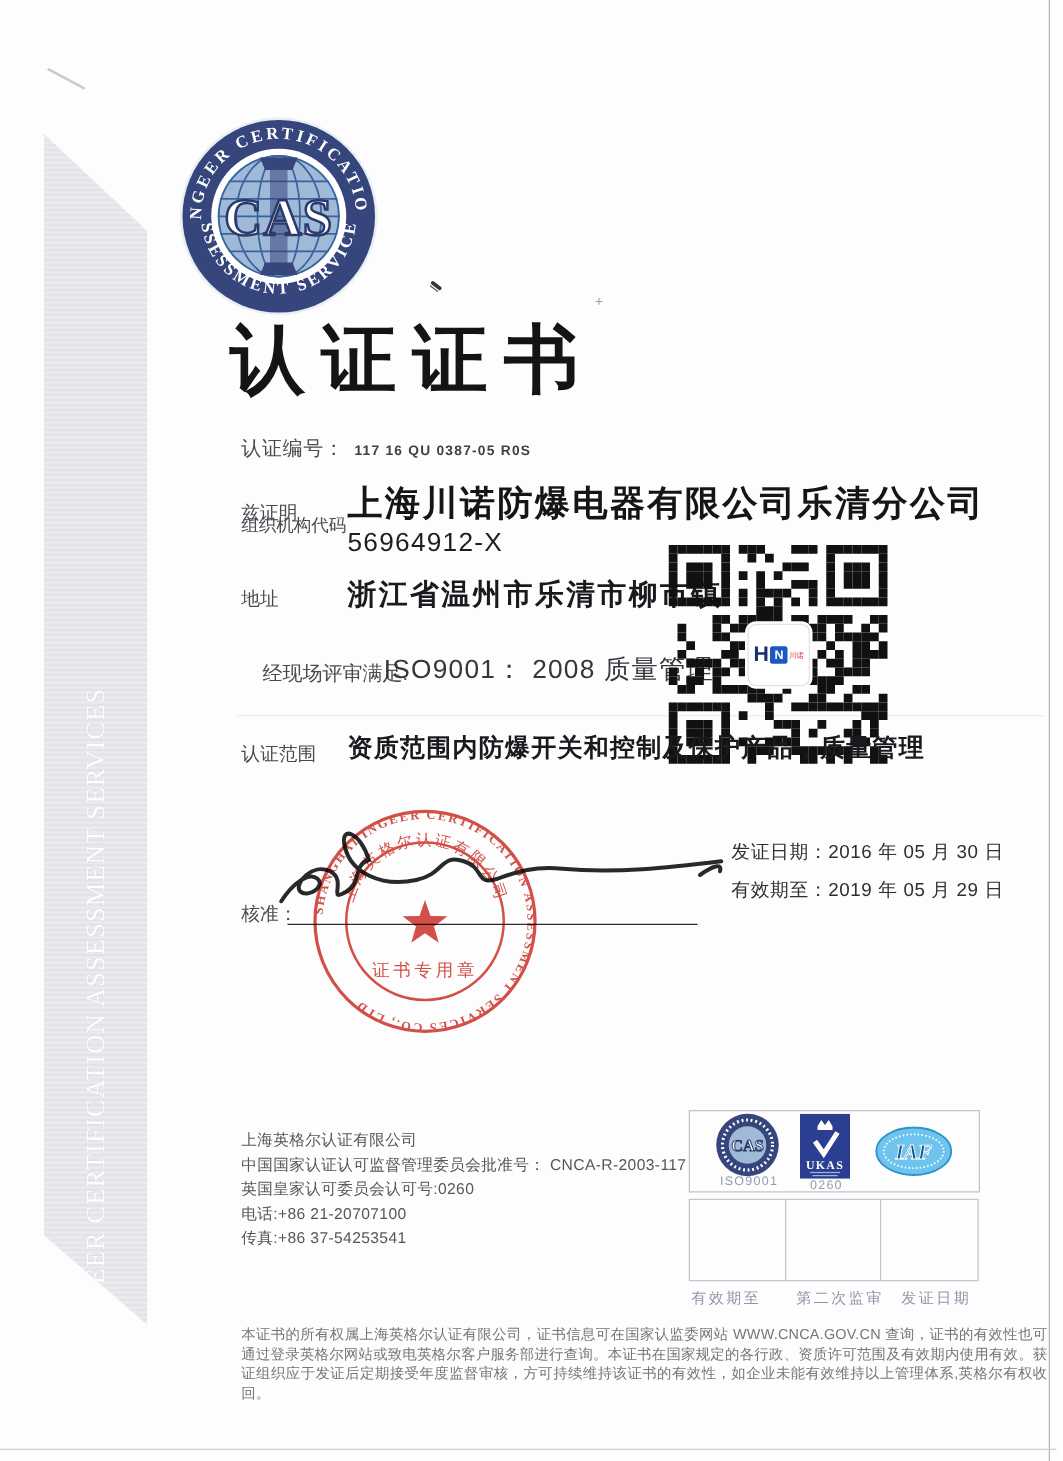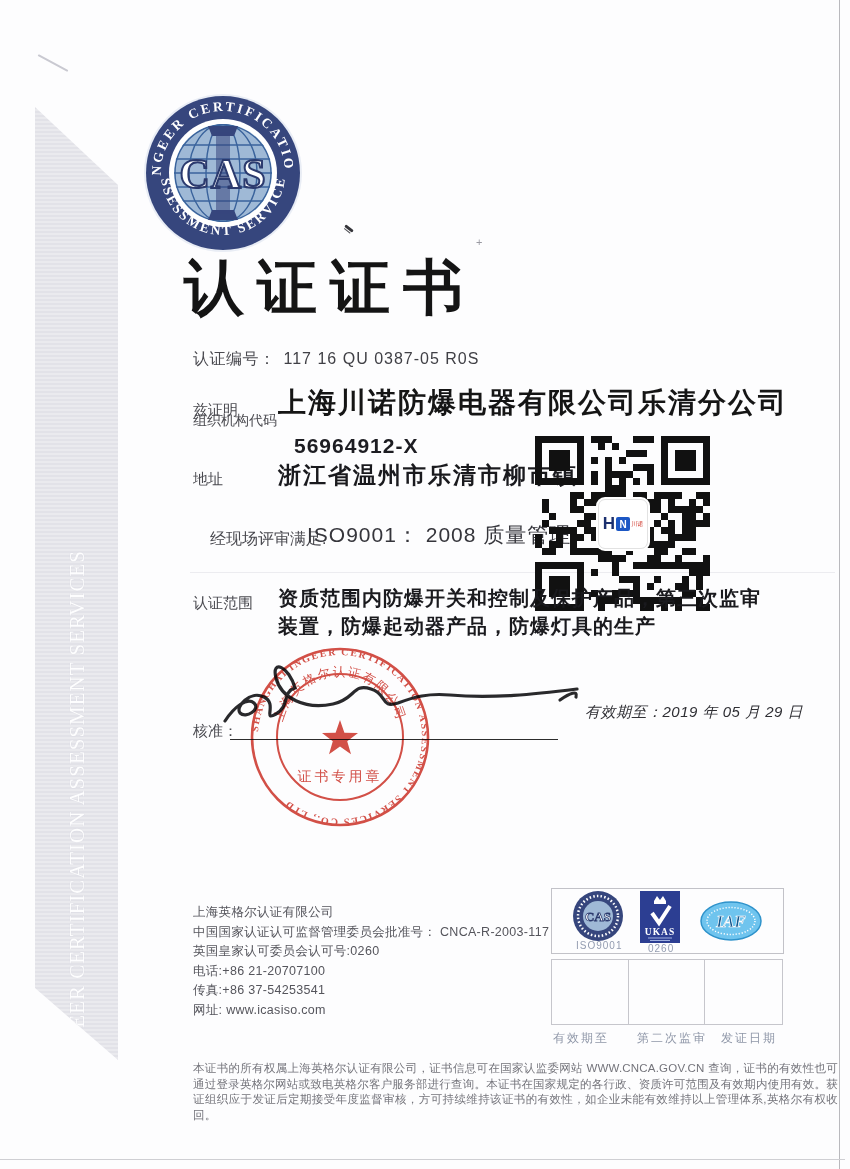--- a/index.html
+++ b/index.html
@@ -17,25 +17,25 @@
       background:repeating-linear-gradient(180deg,#eaeaee 0 2px,#e2e2e8 2px 4px);
       clip-path:polygon(0 22px,100% 100px,100% 975px,0 903px);}
   #ribbon-text{position:absolute;left:50%;top:68px;transform:translateX(-50%) rotate(180deg);
       writing-mode:vertical-rl;text-orientation:mixed;height:915px;
       font-family:"Liberation Serif","DejaVu Serif",serif;font-size:21px;letter-spacing:1px;
       color:rgba(255,255,255,.96);text-shadow:0 0 1px #cfcfda;white-space:nowrap;}
   
   #title{left:184px;top:248px;font-size:60px;font-weight:700;letter-spacing:13px;color:#141414;}
   .lbl{color:#4a4a50;font-size:15px;}
   .certno{left:193px;top:349px;font-size:16px;color:#4a4a50;letter-spacing:.5px;}
-  .certno b{font-weight:400;color:#404046;font-size:16px;margin-left:8px;letter-spacing:1px;}
+  .certno b{font-weight:700;color:#404046;font-size:11px;margin-left:8px;letter-spacing:1px;}
   #certify-lbl{left:193px;top:401px;}
   #company{left:278px;top:384px;font-size:28px;font-weight:700;letter-spacing:2px;color:#151515;}
   #orgcode-lbl{left:193px;top:412px;font-size:14px;}
-  #orgcode{left:278px;top:434px;font-size:21px;font-weight:700;letter-spacing:1px;color:#1d1d22;margin-left:16px;}
+  #orgcode{left:278px;top:423px;font-size:21px;font-weight:400;letter-spacing:1px;color:#1d1d22;}
   #addr-lbl{left:193px;top:470px;}
   #addr{left:278px;top:460px;font-size:23px;font-weight:700;letter-spacing:2px;color:#1a1a1e;}
   #std-lbl{left:193px;top:529px;font-size:16px;margin-left:17px;}
   #std{left:307px;top:521px;font-size:21px;color:#35353b;letter-spacing:1px;}
   .faint-rule{left:190px;top:572px;width:645px;height:1px;background:#ececf0;}
   #scope-lbl{left:193px;top:594px;}
   #scope1{left:278px;top:585px;font-size:20px;font-weight:700;letter-spacing:1px;color:#1a1a1e;z-index:6;}
   #scope2{left:278px;top:613px;font-size:20px;font-weight:700;letter-spacing:1px;color:#1a1a1e;}
   #approve-lbl{left:193px;top:722px;}
   #approve-line{left:230px;top:739px;width:328px;height:1px;background:#2c2c2c;}
@@ -127,22 +127,21 @@
 
   <div id="addr-lbl" class="abs lbl">地址</div>
   <div id="addr" class="abs">浙江省温州市乐清市柳市镇</div>
 
   <div id="std-lbl" class="abs lbl">经现场评审满足:</div>
   <div id="std" class="abs">ISO9001： 2008 质量管理</div>
 
   <div class="abs faint-rule"></div>
 
   <div id="scope-lbl" class="abs lbl">认证范围</div>
-  <div id="scope1" class="abs">资质范围内防爆开关和控制及保护产品，第三次监审</div>
-  <div id="scope2" class="abs">装置，防爆起动器产品，防爆灯具的生产</div>
+  <div id="scope1" class="abs">资质范围内防爆开关和控制及保护产品，质量管理</div>
 
   <div id="qr" class="abs" style="grid-template-columns: repeat(25, 7px);">
     <div class="qm"></div>
       <div class="qm"></div>
       <div class="qm"></div>
       <div class="qm"></div>
       <div class="qm"></div>
       <div class="qm"></div>
       <div class="qm"></div>
       <div></div>
@@ -765,21 +764,24 @@
       <div class="qm"></div>
       <div id="qr-logo">
       <span class="h">H</span>
       <span class="n">N</span>
       <span class="cn">川诺</span>
     </div>
   </div>
 
   <div id="approve-lbl" class="abs lbl">核准：</div>
   <div id="approve-line" class="abs"></div>
-  <div class="abs date-row" style="top:703px;font-style:italic;">
+  <div class="abs date-row" style="top:672px;">
+    <span>发证日期：</span><span>2016 年 05 月 30 日</span>
+  </div>
+  <div class="abs date-row" style="top:703px;">
     <span>有效期至：</span><span>2019 年 05 月 29 日</span>
   </div>
 
   <svg id="stamp" class="abs" width="210" height="210" viewBox="0 0 210 210">
     <defs>
       <path id="sOut" d="M 23,105 A 82,82 0 1 1 187,105 A 82,82 0 1 1 23,105"></path>
       <path id="sIn" d="M 48,118 A 59,59 0 1 1 162,118"></path>
     </defs>
     <g stroke="#ce372d" fill="none">
       <circle cx="105" cy="105" r="88" stroke-width="2.6"></circle>
@@ -803,21 +805,20 @@
       <path d="M350,50 C360,43 368,40 366,47"></path>
     </g>
   </svg>
 
   <div id="issuer" class="abs">
     <div>上海英格尔认证有限公司</div>
     <div>中国国家认证认可监督管理委员会批准号： CNCA-R-2003-117</div>
     <div>英国皇家认可委员会认可号:0260</div>
     <div>电话:+86 21-20707100</div>
     <div>传真:+86 37-54253541</div>
-    <div>网址: www.icasiso.com</div>
   </div>
 
   <div id="marks-box" class="abs"></div>
 
   <svg class="abs" style="left:572px;top:890px;" width="52" height="52" viewBox="0 0 52 52">
     <circle cx="26" cy="26" r="25" fill="#36467d"></circle>
     <circle cx="26" cy="26" r="20" fill="none" stroke="#fff" stroke-width="2.5" stroke-dasharray="1.5,2.2"></circle>
     <circle cx="26" cy="26" r="15" fill="#9fb9d6"></circle>
     <text x="26" y="31" text-anchor="middle" font-family="Liberation Serif, DejaVu Serif, serif" font-size="13" font-weight="bold" fill="#fff" stroke="#2b3a6e" stroke-width=".8">CAS</text>
   </svg>

